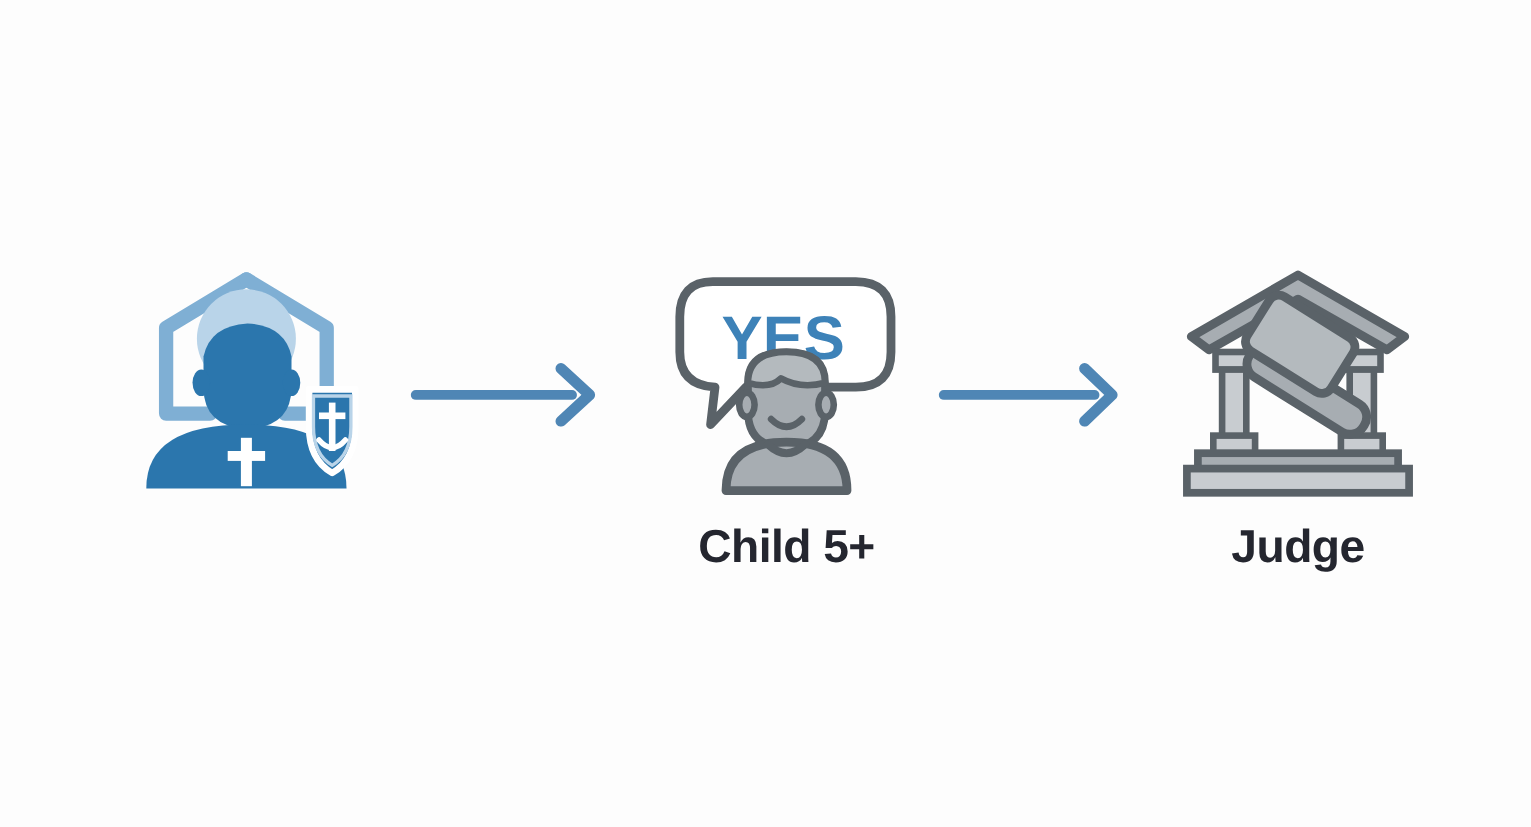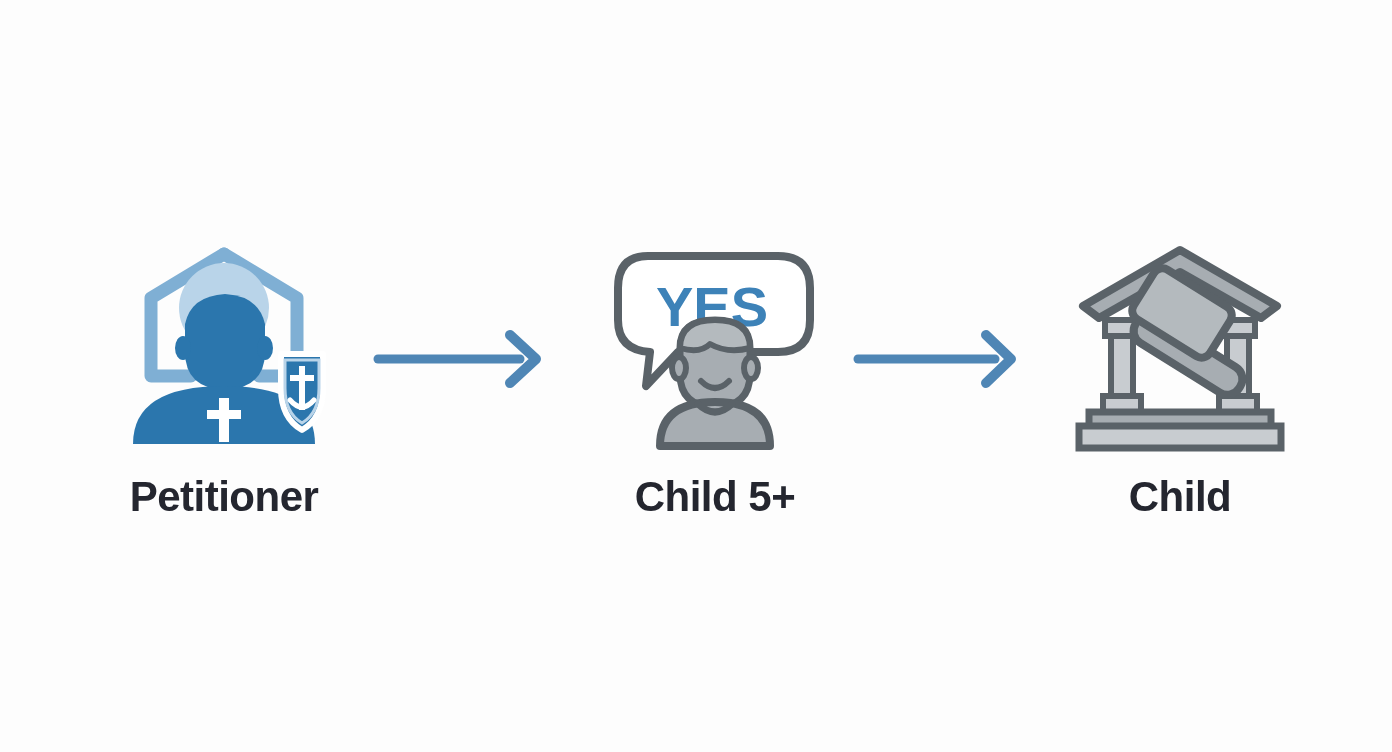--- a/index.html
+++ b/index.html
@@ -83,21 +83,20 @@
       <rect x="110" y="162" width="10" height="44" fill="#ffffff"></rect>
       <rect x="98" y="174" width="34" height="9" fill="#ffffff"></rect>
 
       <path d="M172 118 l42 0 0 34 q0 30 -21 42 q-21 -12 -21 -42 z" fill="#2b76ad" stroke="#ffffff" stroke-width="6" stroke-linejoin="round"></path>
       <path d="M176 124 l34 0 0 28 q0 25 -17 35 q-17 -10 -17 -35 z" fill="none" stroke="#b9d4e9" stroke-width="3"></path>
 
       <rect x="190" y="130" width="6" height="44" fill="#ffffff"></rect>
       <rect x="181" y="139" width="24" height="6" fill="#ffffff"></rect>
       <path d="M181 164 q12 14 24 0" fill="none" stroke="#ffffff" stroke-width="5" stroke-linecap="round"></path>
     </svg>
-    <div class="step-label">Petitioner</div>
   </div>
 
   <svg class="arrow" id="arrow-1" viewBox="0 0 180 58">
     <line x1="8" y1="29" x2="150" y2="29" stroke="#4f86b5" stroke-width="9" stroke-linecap="round"></line>
     <polyline points="140,5 166,29 140,53" fill="none" stroke="#4f86b5" stroke-width="10" stroke-linecap="round" stroke-linejoin="round"></polyline>
   </svg>
 
   <div class="step" id="step-child">
     <svg class="step-icon" viewBox="0 0 230 218">
 
@@ -139,16 +138,16 @@
       <rect x="162" y="100" width="22" height="62" fill="#c8ccd0" stroke="#5a6268" stroke-width="6"></rect>
       <rect x="154" y="160" width="38" height="16" fill="#c8ccd0" stroke="#5a6268" stroke-width="6"></rect>
 
       <rect x="24" y="176" width="182" height="16" fill="#a7adb2" stroke="#5a6268" stroke-width="7"></rect>
       <rect x="14" y="190" width="202" height="22" fill="#c8ccd0" stroke="#5a6268" stroke-width="7"></rect>
 
       <rect x="62" y="104" width="122" height="30" rx="14" transform="rotate(32 123 119)" fill="#a7adb2" stroke="#5a6268" stroke-width="8"></rect>
 
       <rect x="72" y="48" width="90" height="58" rx="10" transform="rotate(32 117 77)" fill="#b4babe" stroke="#5a6268" stroke-width="8"></rect>
     </svg>
-    <div class="step-label">Child</div>
+    <div class="step-label">Judge</div>
   </div>
 
 </div>
 
 </body></html>

